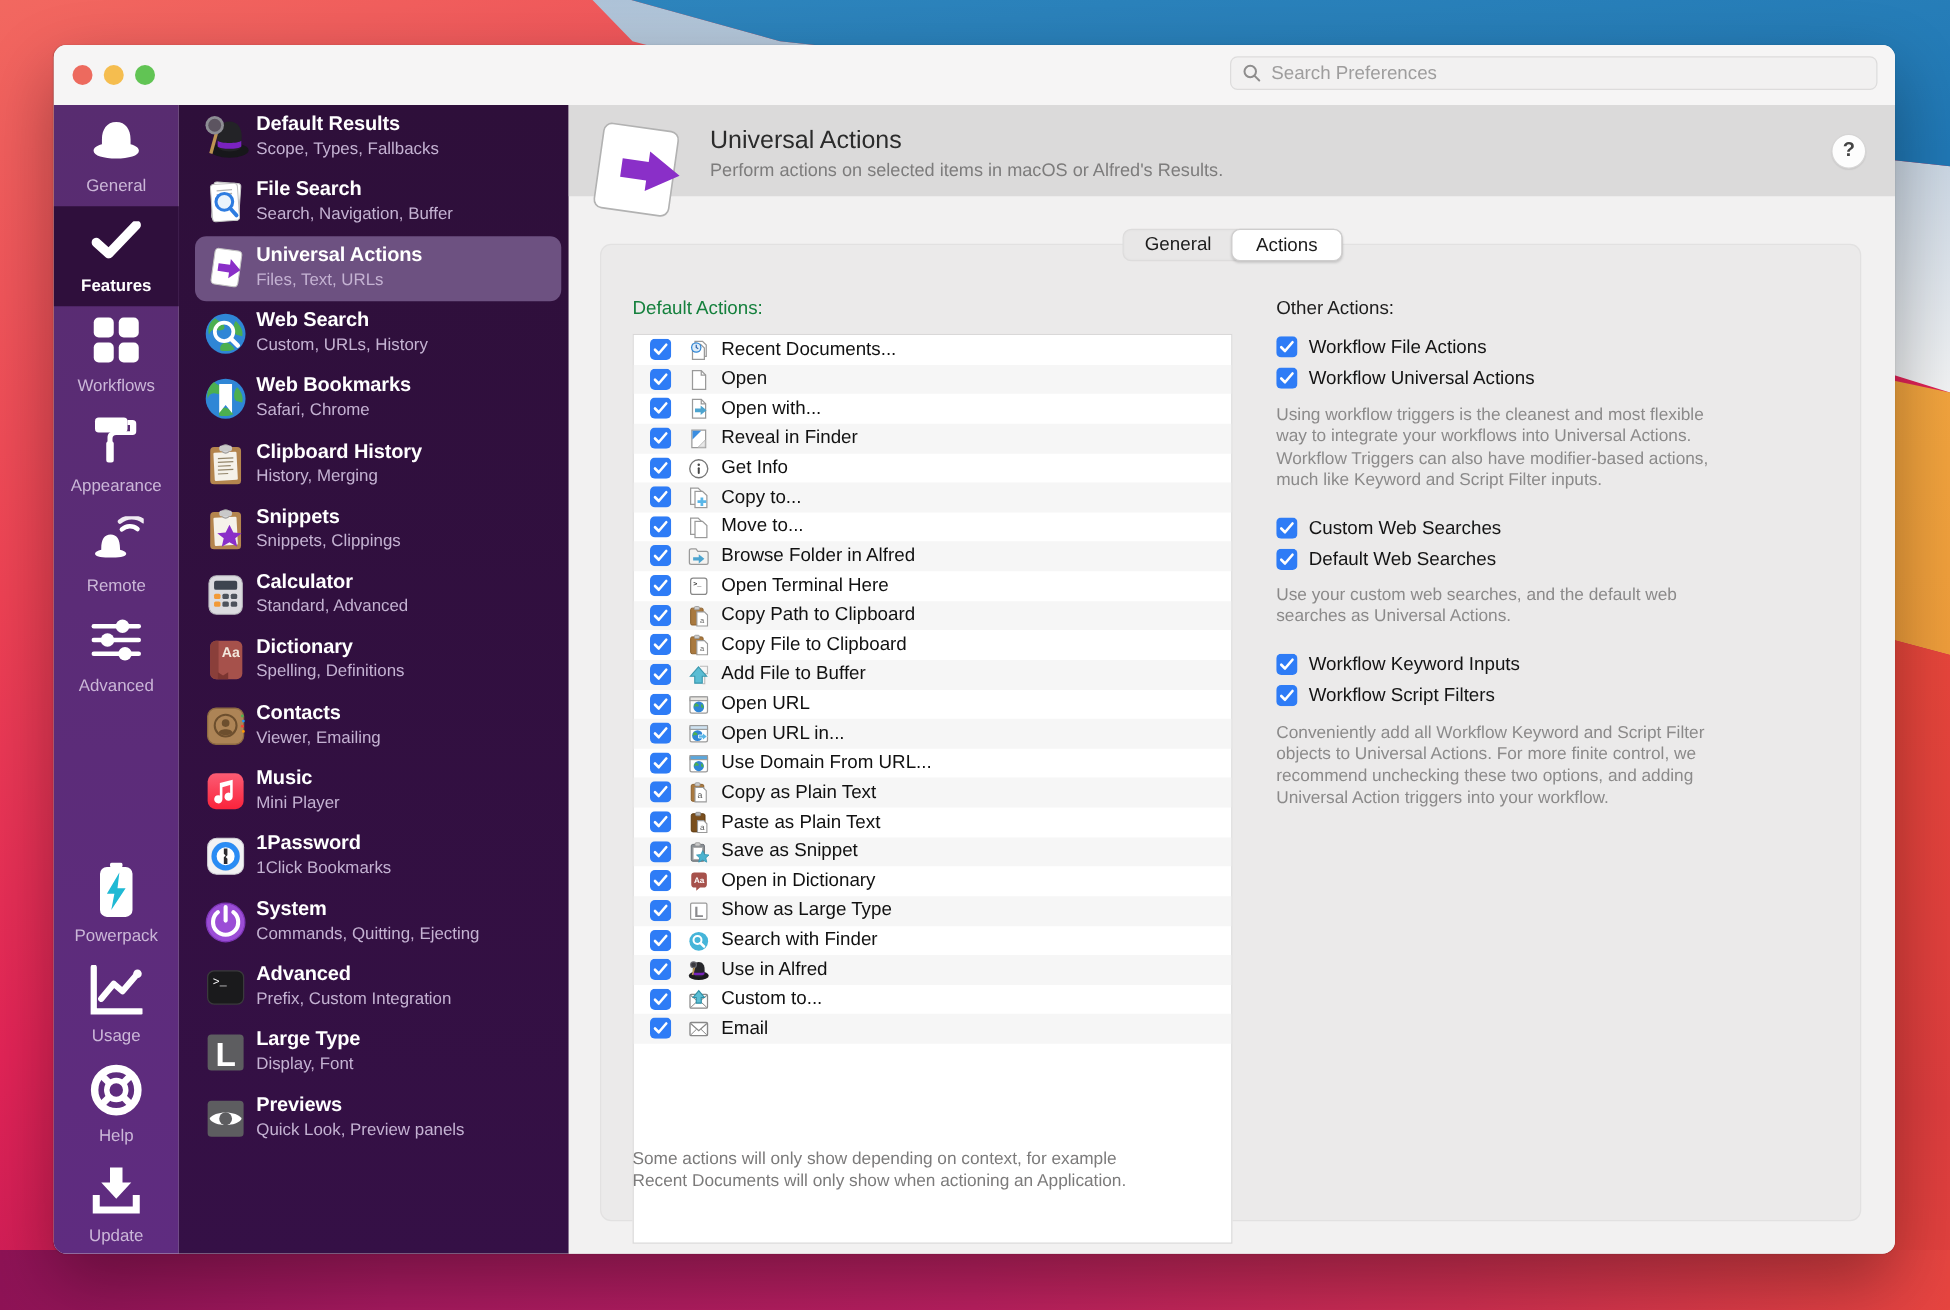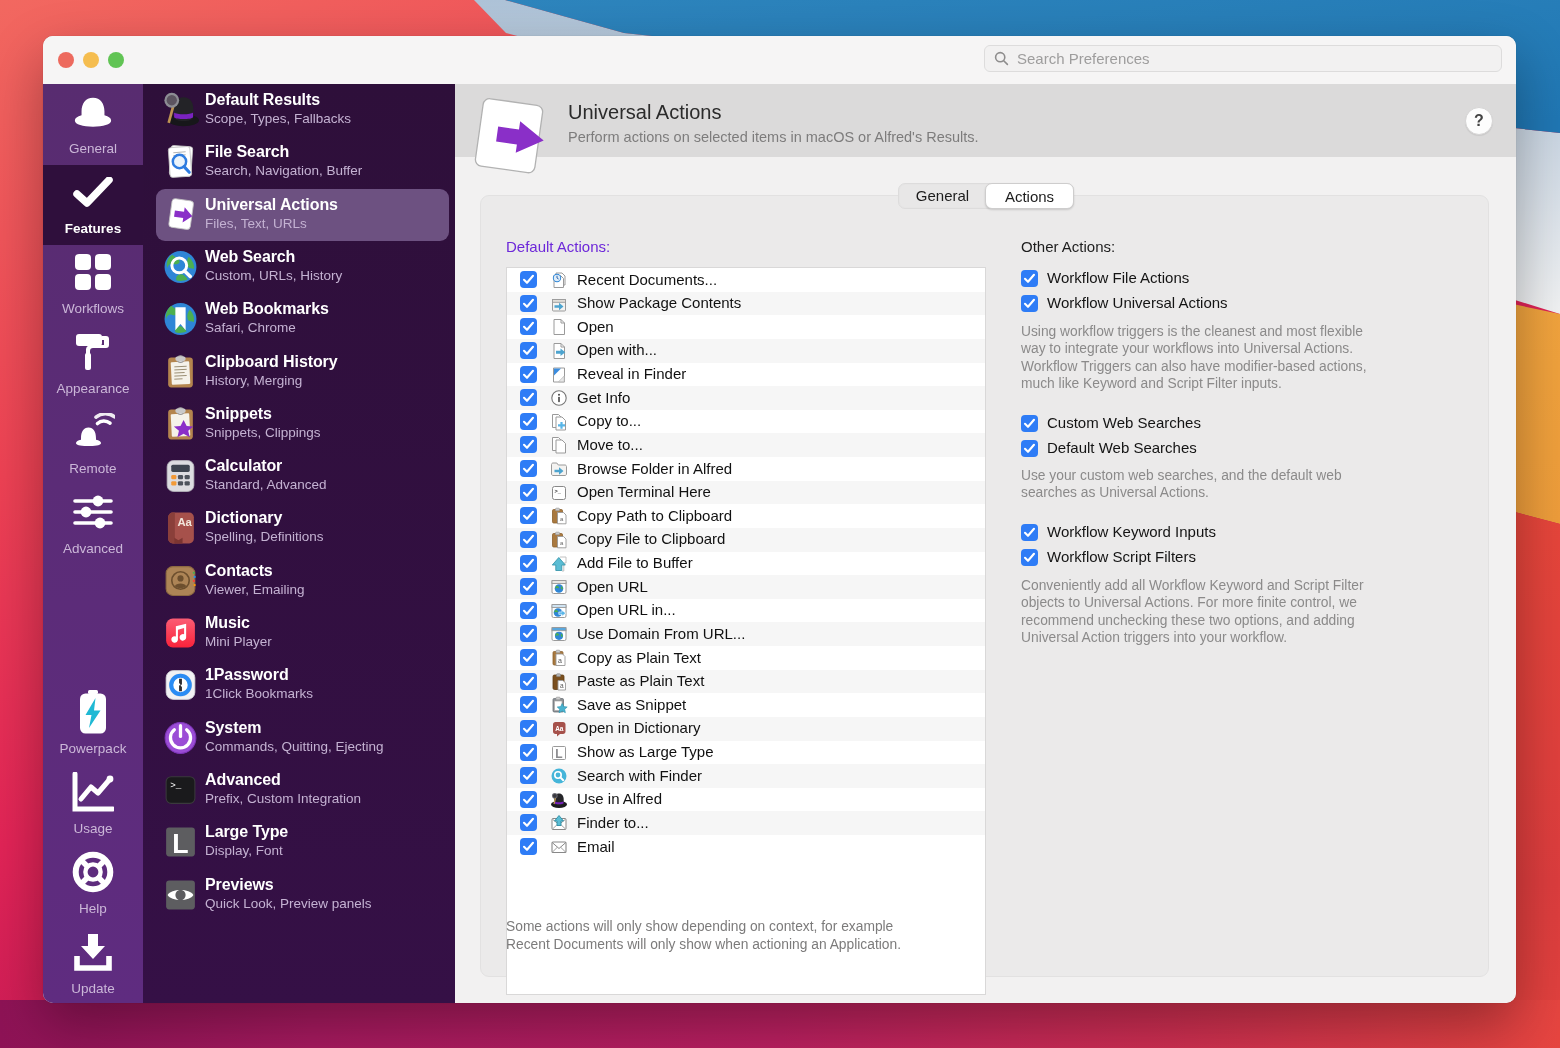--- a/index.html
+++ b/index.html
@@ -37,21 +37,21 @@
 .mhead { position:absolute; left:0; top:0; right:0; height:73px; background:#dbdada; }
 .mhead .title { position:absolute; left:113px; top:17px; font-size:20px; color:#2b2b2b; }
 .mhead .sub { position:absolute; left:113px; top:45px; font-size:14.5px; color:#7d7c7c; }
 .qbtn { position:absolute; right:23px; top:23px; width:28px; height:28px; border-radius:50%; background:#fdfdfd; border:1px solid #d6d5d5; color:#444; font-size:16px; font-weight:bold; text-align:center; line-height:26px; box-shadow:0 1px 1px rgba(0,0,0,.08); }
 .bigicon { position:absolute; left:16px; top:11px; }
 .panel { position:absolute; left:25px; top:111px; width:1009px; height:782px; background:#ebeaea; border-radius:9px; border:1px solid #e2e1e1; }
 
 .tabs { position:absolute; left:417px; top:-13px; width:176px; height:26px; background:#e8e7e7; border:1px solid #dddcdc; border-radius:7px; display:flex; box-shadow:inset 0 0 2px rgba(0,0,0,.04); }
 .tab { flex:1; text-align:center; font-size:15px; line-height:24px; color:#1c1c1c; }
 .tab.sel { background:#fff; border:1px solid #cecdcd; border-radius:7px; margin:-1px; box-shadow:0 1px 2px rgba(0,0,0,.15); line-height:26px; }
-.dlabel { position:absolute; left:25px; top:42px; font-size:15px; color:#6d28d9; }
+.dlabel { position:absolute; left:25px; top:42px; font-size:15px; color:#15803d; }
 .rlabel { position:absolute; left:540px; top:42px; font-size:15px; color:#1d1d1d; }
 
 .list { position:absolute; left:25px; top:71px; width:480px; height:728px; background:#fff; border:1px solid #d9d8d8; }
 .row { position:relative; height:23.64px; }
 .row:nth-child(even) { background:#f6f6f6; }
 .row .cb { position:absolute; left:13px; top:3px; }
 .row .ri { position:absolute; left:43px; top:3px; }
 .row .rt { position:absolute; left:70px; top:2.5px; font-size:15px; color:#111; white-space:nowrap; }
 .note { position:absolute; left:25px; top:722px; font-size:13.8px; color:#7c7b7b; line-height:17.5px; }
 
@@ -425,32 +425,20 @@
                   <path d="M7 4.8 L7 7 L8.6 8" fill="none" stroke="#2f66b0" stroke-width="1"></path>
                 </svg></span>
               <span class="rt">Recent Documents...</span>
             </div>
 <div class="row">
               <span class="cb"><svg width="17" height="17" viewBox="0 0 17 17">
                   <rect width="17" height="17" rx="4" fill="#2e7cf6"></rect>
                   <path d="M4 8.8 L7 11.8 L13 4.8" fill="none" stroke="#fff" stroke-width="2.1" stroke-linecap="round" stroke-linejoin="round"></path>
                 </svg></span>
               <span class="ri"><svg width="18" height="18" viewBox="0 0 18 18">
-                  <rect x="2.5" y="4.5" width="13" height="11.5" rx="1" fill="#f4f3f1" stroke="#9a9a9a" stroke-width="1"></rect>
-                  <rect x="2.5" y="4.5" width="13" height="2.8" fill="#e0ddd8" stroke="#9a9a9a" stroke-width="0.9"></rect>
-                  <path d="M4.5 10.2 L9 10.2 L9 7.8 L13.5 11.5 L9 15.2 L9 12.8 L4.5 12.8 Z" fill="#4da4cf"></path>
-                </svg></span>
-              <span class="rt">Show Package Contents</span>
-            </div>
-<div class="row">
-              <span class="cb"><svg width="17" height="17" viewBox="0 0 17 17">
-                  <rect width="17" height="17" rx="4" fill="#2e7cf6"></rect>
-                  <path d="M4 8.8 L7 11.8 L13 4.8" fill="none" stroke="#fff" stroke-width="2.1" stroke-linecap="round" stroke-linejoin="round"></path>
-                </svg></span>
-              <span class="ri"><svg width="18" height="18" viewBox="0 0 18 18">
                   <path d="M4 1.5 L11 1.5 L14.5 5 L14.5 16.5 L4 16.5 Z" fill="#fff" stroke="#9a9a9a" stroke-width="1"></path>
                   <path d="M11 1.5 L11 5 L14.5 5" fill="none" stroke="#9a9a9a" stroke-width="1"></path>
                 </svg></span>
               <span class="rt">Open</span>
             </div>
 <div class="row">
               <span class="cb"><svg width="17" height="17" viewBox="0 0 17 17">
                   <rect width="17" height="17" rx="4" fill="#2e7cf6"></rect>
                   <path d="M4 8.8 L7 11.8 L13 4.8" fill="none" stroke="#fff" stroke-width="2.1" stroke-linecap="round" stroke-linejoin="round"></path>
                 </svg></span>
@@ -701,21 +689,21 @@
               <span class="cb"><svg width="17" height="17" viewBox="0 0 17 17">
                   <rect width="17" height="17" rx="4" fill="#2e7cf6"></rect>
                   <path d="M4 8.8 L7 11.8 L13 4.8" fill="none" stroke="#fff" stroke-width="2.1" stroke-linecap="round" stroke-linejoin="round"></path>
                 </svg></span>
               <span class="ri"><svg width="18" height="18" viewBox="0 0 18 18">
                   <rect x="2" y="4.5" width="14" height="11" rx="1" fill="#fff" stroke="#888" stroke-width="1"></rect>
                   <path d="M2.5 5.3 L9 10.5 L15.5 5.3" fill="none" stroke="#888" stroke-width="0.9"></path>
                   <path d="M2.5 15 L7 10.8 M15.5 15 L11 10.8" fill="none" stroke="#888" stroke-width="0.8"></path>
                   <path d="M9 1.5 L13.5 7 L11 7 L11 11.5 L7 11.5 L7 7 L4.5 7 Z" fill="#5bbdd4" stroke="#2e8fa6" stroke-width="0.9"></path>
                 </svg></span>
-              <span class="rt">Finder to...</span>
+              <span class="rt">Custom to...</span>
             </div>
 <div class="row">
               <span class="cb"><svg width="17" height="17" viewBox="0 0 17 17">
                   <rect width="17" height="17" rx="4" fill="#2e7cf6"></rect>
                   <path d="M4 8.8 L7 11.8 L13 4.8" fill="none" stroke="#fff" stroke-width="2.1" stroke-linecap="round" stroke-linejoin="round"></path>
                 </svg></span>
               <span class="ri"><svg width="18" height="18" viewBox="0 0 18 18">
                   <rect x="2" y="4" width="14" height="10.5" rx="1" fill="#fff" stroke="#888" stroke-width="1.1"></rect>
                   <path d="M2.5 4.8 L9 10.5 L15.5 4.8" fill="none" stroke="#888" stroke-width="1"></path>
                   <path d="M2.5 14 L7.2 9.4 M15.5 14 L10.8 9.4" fill="none" stroke="#888" stroke-width="0.8"></path>

